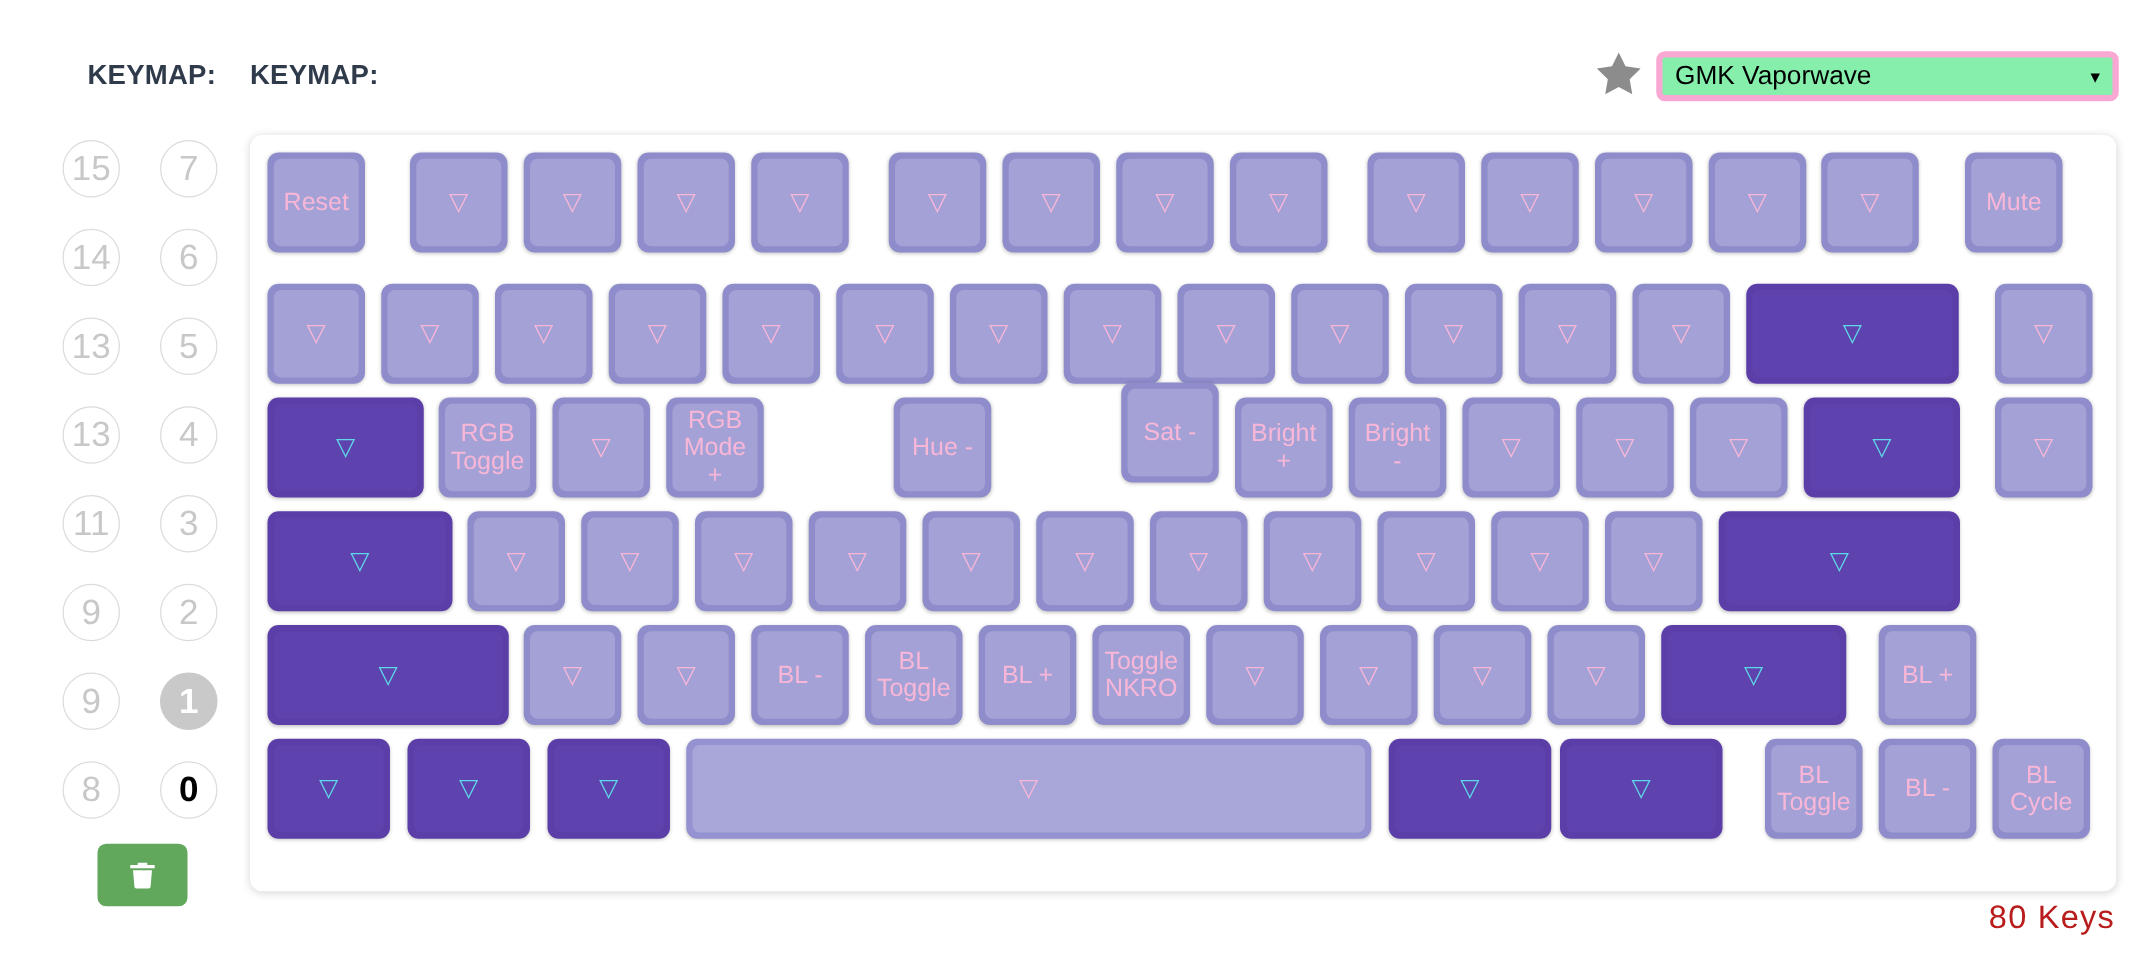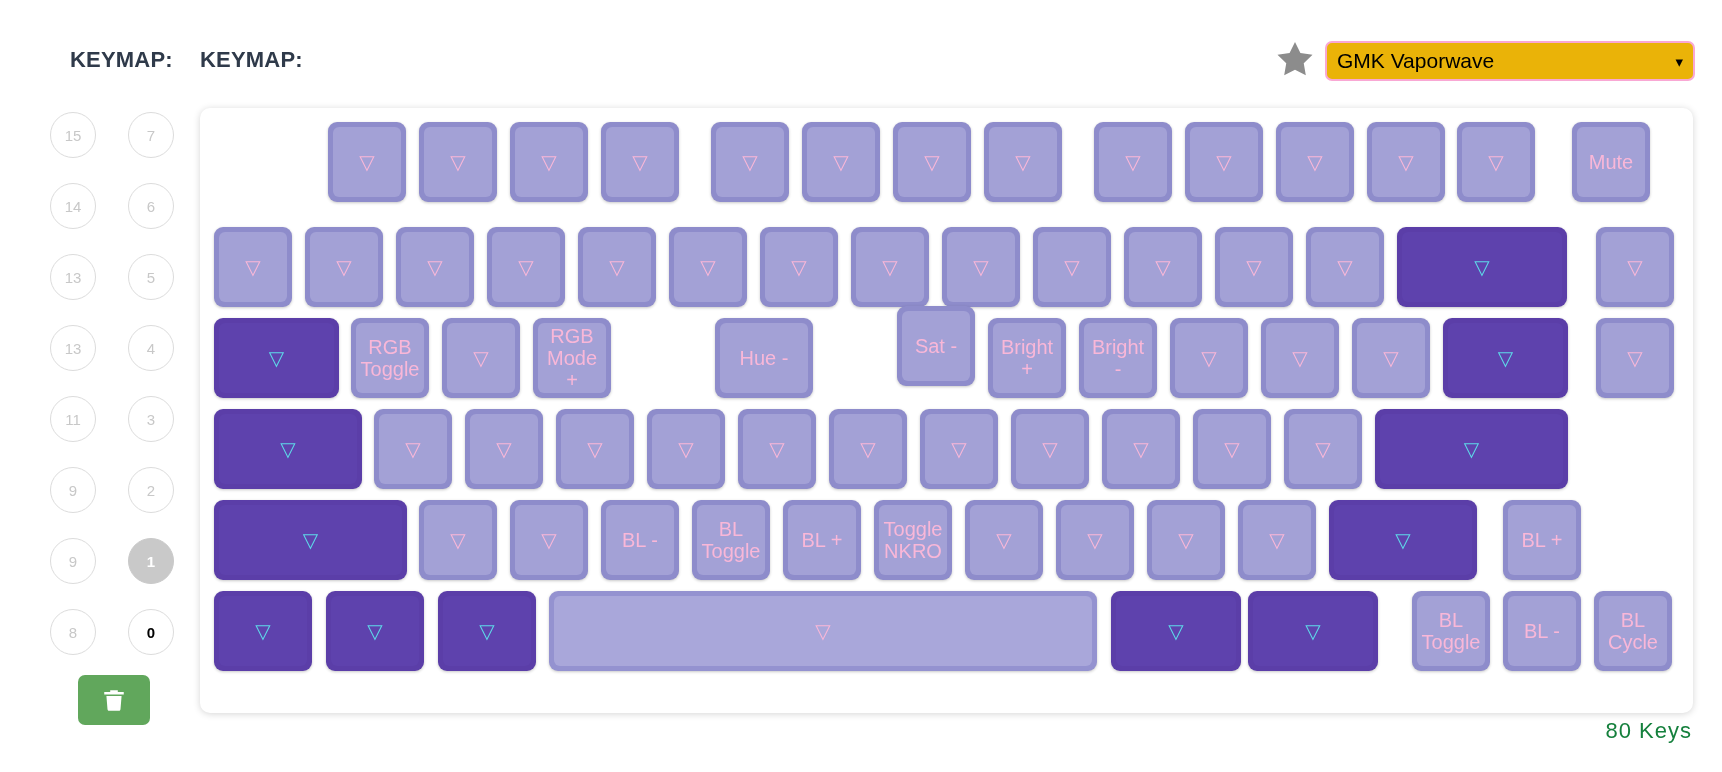--- a/index.html
+++ b/index.html
@@ -19,40 +19,40 @@
     font-size: 22px; font-weight: bold; color: #2f3a4a;
     letter-spacing: .2px;
   }
   #lbl-layer  { left: 70px; }
   #lbl-keymap { left: 200px; }
 
   .star-icon { position: absolute; left: 1272px; top: 38px; width: 46px; height: 44px; }
   .keymap-select {
     position: absolute; left: 1325px; top: 41px;
     width: 370px; height: 40px;
-    border: 2px solid #f9a8d4; border-radius: 7px;
-    background: #eab308; color: #000;
+    border: 5px solid #f9a8d4; border-radius: 7px;
+    background: #86efac; color: #000;
     font-family: "Liberation Sans", sans-serif; font-size: 21px;
     padding: 0 10px;
     display: flex; align-items: center; justify-content: space-between;
     cursor: pointer;
   }
   .keymap-select .chev { font-size: 15px; line-height: 1; }
 
   
   .layer-rail { position: absolute; left: 50px; top: 112px; width: 140px; }
   .layer-col { position: absolute; top: 0; width: 54px; }
   #layer-col-hi { left: 0px; }
   #layer-col-lo { left: 78px; }
   .layer-circle {
     width: 46px; height: 46px; margin-bottom: 25px;
     border-radius: 50%;
     border: 1px solid #dcdcdc;
     color: #c8c8c8; background: #fff;
-    font-size: 15px;
+    font-size: 28px;
     display: flex; align-items: center; justify-content: center;
     cursor: pointer; user-select: none;
   }
   .layer-circle.active { background: #c9c9c9; border-color: #c9c9c9; color: #fff; font-weight: bold; }
   .layer-circle.zero  { color: #000; font-weight: bold; }
 
   .trash-btn {
     position: absolute; left: 78px; top: 675px;
     width: 72px; height: 50px; border-radius: 7px;
     background: #61a75c; border: none;
@@ -91,21 +91,21 @@
   .key.dark { background: #5b3ea8; }
   .key.dark .cap { background: #5e42ad; color: #5ed8e8; }
   
   .key.light { background: #9492d0; }
   .key.light .cap { background: #a9a7da; color: #f9b7d8; }
 
   .tri { font-size: 23px; line-height: 23px; }
 
   .keycount {
     position: absolute; right: 30px; top: 718px;
-    font-size: 22px; color: #15803d;
+    font-size: 26px; color: #b91c1c;
     letter-spacing: 1px;
   }
 </style>
 </head>
 <body>
 
 <div id="app">
 
   <div class="header">
     <div class="hdr-label" id="lbl-layer">KEYMAP:</div>
@@ -147,20 +147,23 @@
   </div>
 
   <div class="trash-btn">
     <svg viewBox="0 0 24 24" width="26" height="26" aria-hidden="true">
       <path fill="#ffffff" d="M8.5 3h7v1.6H21V7H3V4.6h5.5V3zM5 8.4h14l-1 12.1c-.06.8-.7 1.5-1.55 1.5H7.55c-.85 0-1.49-.7-1.55-1.5L5 8.4z"></path>
     </svg>
   </div>
 
   <div class="kb-panel">
     <div class="kb-inner" id="kb-inner">
+        <div class="key" style="left: 14px; top: 14px; width: 78px; height: 80px;">
+          <span class="cap">Reset</span>
+        </div>
         <div class="key" style="left: 128px; top: 14px; width: 78px; height: 80px;">
           <span class="cap tri">▽</span>
         </div>
         <div class="key" style="left: 219px; top: 14px; width: 78px; height: 80px;">
           <span class="cap tri">▽</span>
         </div>
         <div class="key" style="left: 310px; top: 14px; width: 78px; height: 80px;">
           <span class="cap tri">▽</span>
         </div>
         <div class="key" style="left: 401px; top: 14px; width: 78px; height: 80px;">
@@ -249,21 +252,21 @@
 Toggle</span>
         </div>
         <div class="key" style="left: 242px; top: 210px; width: 78px; height: 80px;">
           <span class="cap tri">▽</span>
         </div>
         <div class="key" style="left: 333px; top: 210px; width: 78px; height: 80px;">
           <span class="cap">RGB
 Mode
 +</span>
         </div>
-        <div class="key" style="left: 515px; top: 210px; width: 98px; height: 80px;">
+        <div class="key" style="left: 515px; top: 210px; width: 78px; height: 80px;">
           <span class="cap">Hue -</span>
         </div>
         <div class="key" style="left: 697px; top: 198px; width: 78px; height: 80px;">
           <span class="cap">Sat -</span>
         </div>
         <div class="key" style="left: 788px; top: 210px; width: 78px; height: 80px;">
           <span class="cap">Bright
 +</span>
         </div>
         <div class="key" style="left: 879px; top: 210px; width: 78px; height: 80px;">

